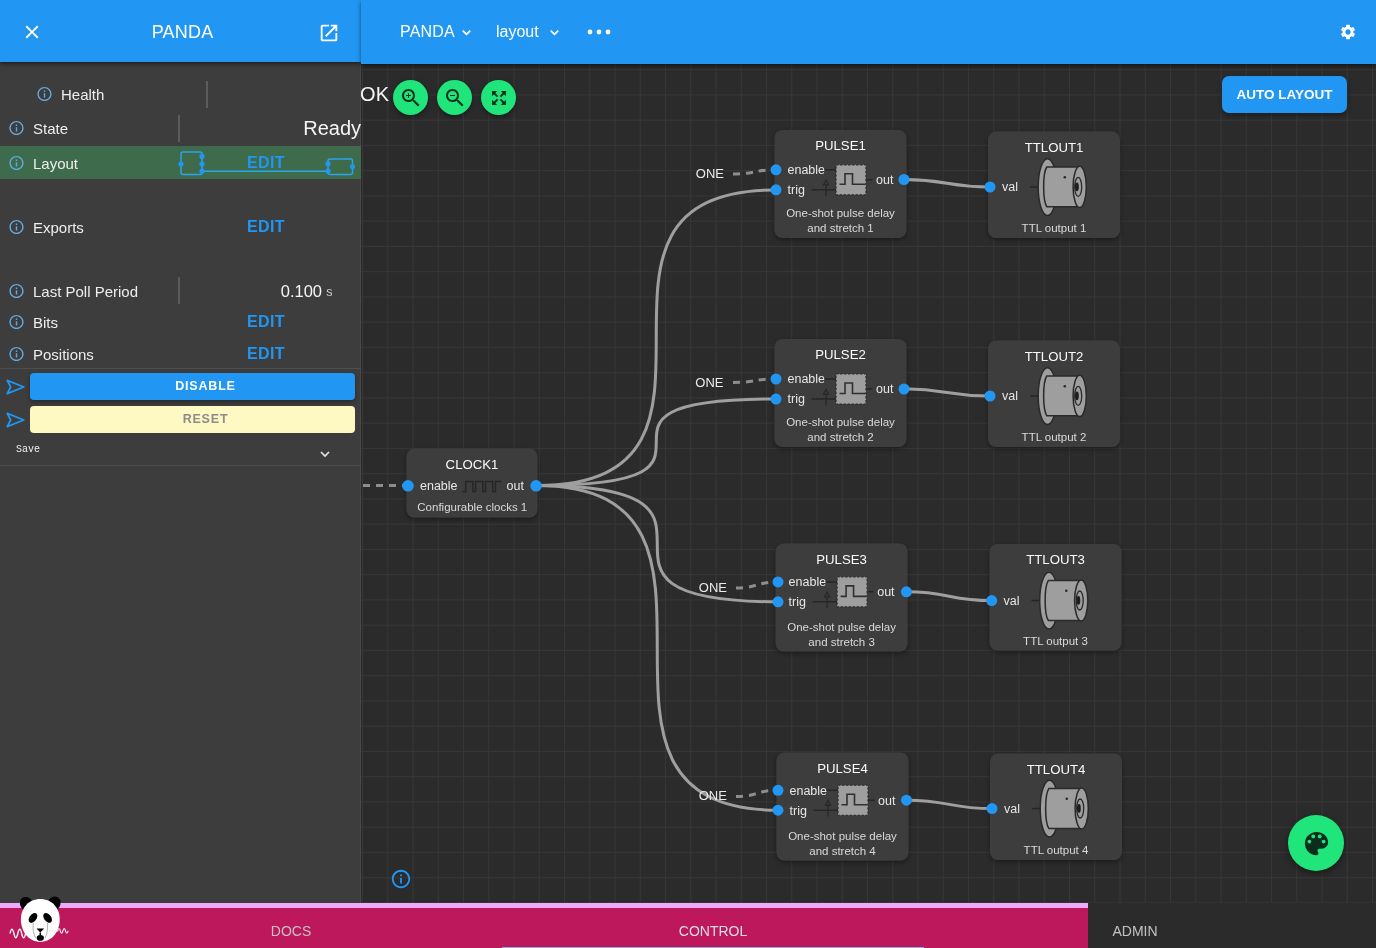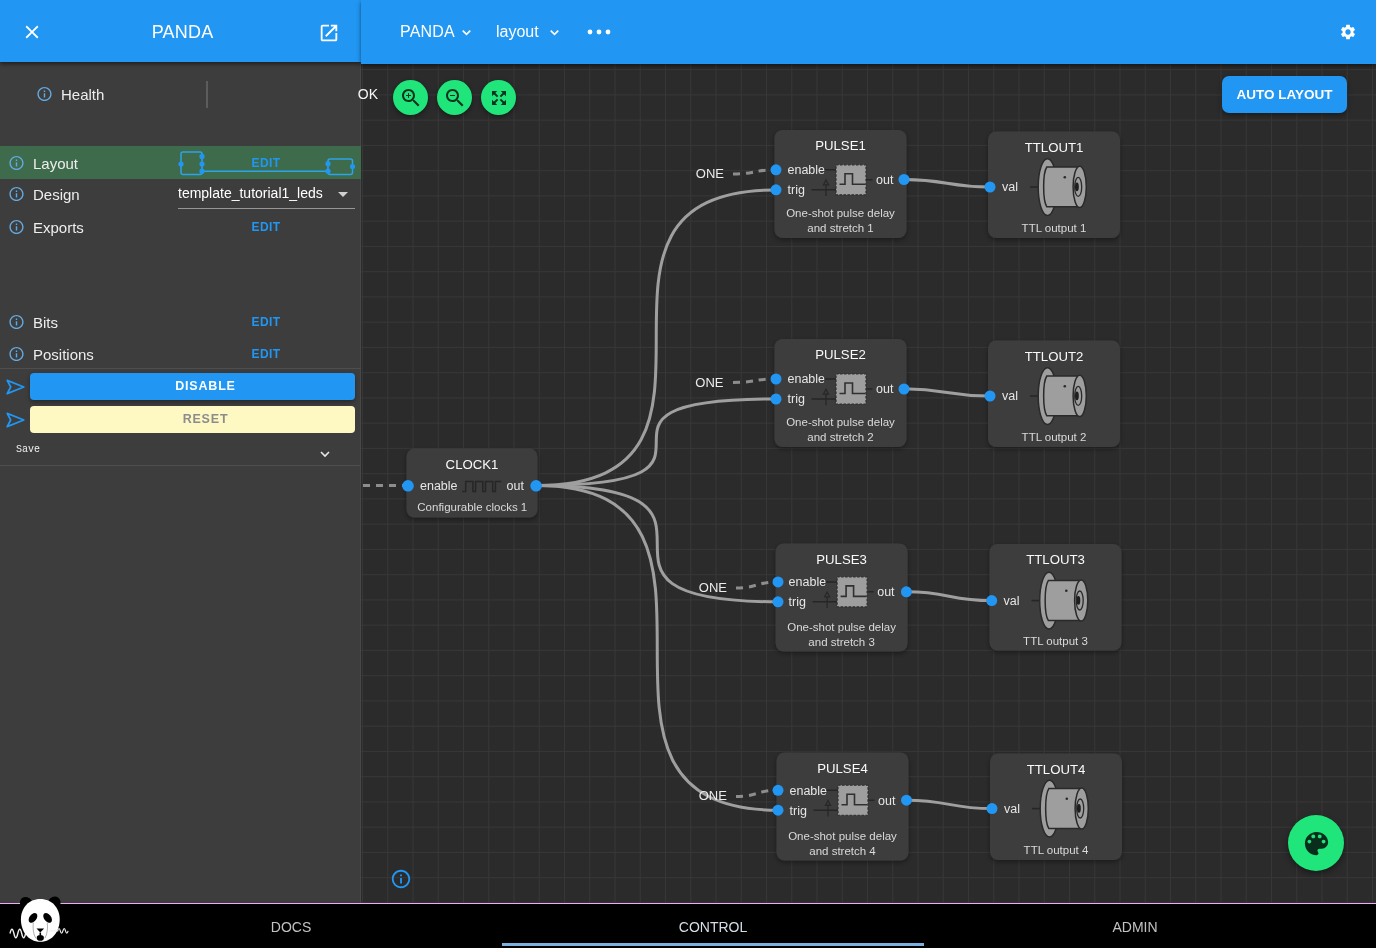--- a/index.html
+++ b/index.html
@@ -5,24 +5,24 @@
   * { margin:0; padding:0; box-sizing:border-box; }
   html,body { width:1376px; height:948px; overflow:hidden; background:#2b2b2b;
     font-family:"Liberation Sans", sans-serif; }
   #sidebar { position:absolute; left:0; top:0; width:361px; height:903px; background:#3d3d3d; z-index:4; border-right:1px solid #484848; }
   #sb-header { position:absolute; left:0; top:0; width:361px; height:62px; background:#2196f3;
     box-shadow:0 2px 4px rgba(0,0,0,0.5); }
   #sb-title { position:absolute; left:2px; top:21.5px; width:361px; text-align:center; color:#fff;
     font-size:18px; letter-spacing:.2px; }
   .row { position:absolute; left:0; width:361px; height:33px; }
   .rowlab { position:absolute; left:33px; top:50%; transform:translateY(-50%); color:#ededed; font-size:15px; }
-  .rowval { position:absolute; right:11px; top:50%; transform:translateY(-50%); color:#f5f5f5; font-size:14px; }
+  .rowval { position:absolute; right:0; top:50%; transform:translateY(-50%); color:#f5f5f5; font-size:20px; }
   .vsep { position:absolute; left:178px; top:3px; width:2px; height:27px; background:#5c5c5c; }
   .edit { position:absolute; left:180px; width:172px; top:50%; transform:translateY(-50%); text-align:center;
-    color:#2196f3; font-size:12px; font-weight:bold; letter-spacing:.4px; }
+    color:#2196f3; font-size:16px; font-weight:bold; letter-spacing:.4px; }
   .iicon { position:absolute; left:8px; top:50%; transform:translateY(-50%); width:17px; height:17px; }
   #greenrow { background:#3d6b4c; }
   .btnrow { position:absolute; left:30px; width:325px; height:27px; border-radius:4px; text-align:center;
     font-size:12.5px; font-weight:bold; letter-spacing:.8px; line-height:27px;padding-left:26px; }
   #hr1 { position:absolute; left:0; top:368px; width:361px; height:1px; background:#4e4e4e; }
   #hr2 { position:absolute; left:0; top:465px; width:361px; height:1px; background:#4e4e4e; }
   #topbar { position:absolute; left:361px; top:0; width:1015px; height:64px; background:#2196f3;
     box-shadow:0 2px 4px rgba(0,0,0,0.5); z-index:5; color:#fff; }
   #canvas { position:absolute; left:361px; top:64px; width:1015px; height:839px; overflow:hidden;
     background-color:#2b2b2b;
@@ -31,22 +31,22 @@
     background-size:25.25px 25.25px;
     background-position:1px 5.2px; }
   .zoombtn { position:absolute; width:35px; height:35px; border-radius:50%; background:#1fe57a;
     box-shadow:0 2px 5px rgba(0,0,0,0.4); z-index:6; }
   .zoombtn svg { position:absolute; left:5.5px; top:5.5px; }
   #autolayout { position:absolute; left:1222px; top:76px; width:125px; height:37px; background:#2196f3;
     border-radius:7px; color:#fff; font-size:13.5px; font-weight:bold; letter-spacing:0; text-align:center;
     line-height:37px; z-index:6; box-shadow:0 2px 5px rgba(0,0,0,0.4); }
   #fab { position:absolute; left:1288px; top:815px; width:56px; height:56px; border-radius:50%;
     background:#1fe57a; z-index:6; box-shadow:0 3px 6px rgba(0,0,0,0.4); }
-  #bottombar { position:absolute; left:0; top:903px; width:1376px; height:45px; background:#000000;
-    border-top:1px solid #f0abfc; z-index:7; }
+  #bottombar { position:absolute; left:0; top:903px; width:1088px; height:45px; background:#be185d;
+    border-top:5px solid #f0abfc; z-index:7; }
   .tab { position:absolute; top:14.5px; width:200px; text-align:center; font-size:14px;
     letter-spacing:0; color:#c2c2c2; }
   #tabind { position:absolute; left:502px; top:39px; width:422px; height:2.5px; background:#7ab1e0; }
   #logo { position:absolute; left:4px; top:890px; z-index:8; }
 </style>
 </head>
 <body>
 <div id="sidebar">
   <div id="sb-header">
       <svg style="position:absolute;left:21px;top:21px;" width="22" height="22" viewBox="0 0 24 24">
@@ -57,20 +57,28 @@
         <path fill="#fff" d="M19 19H5V5h7V3H5c-1.11 0-2 .9-2 2v14c0 1.1.89 2 2 2h14c1.1 0 2-.9 2-2v-7h-2v7zM14 3v2h3.59l-9.83 9.83 1.41 1.41L19 6.41V10h2V3h-7z"></path>
       </svg>
     </div>
 <div class="row" style="top:77.9px;margin-left:28px;">
       <svg class="iicon" viewBox="0 0 24 24">
         <path fill="#64a9e0" d="M11 7h2v2h-2zm0 4h2v6h-2zm1-9C6.48 2 2 6.48 2 12s4.48 10 10 10 10-4.48 10-10S17.52 2 12 2zm0 18c-4.41 0-8-3.59-8-8s3.59-8 8-8 8 3.59 8 8-3.59 8-8 8z"></path>
       </svg>
       <div class="rowlab">Health</div>
       <div class="vsep"></div>
       <div class="rowval">OK</div>
+    </div>
+<div class="row" style="top:111.5px;">
+      <svg class="iicon" viewBox="0 0 24 24">
+        <path fill="#64a9e0" d="M11 7h2v2h-2zm0 4h2v6h-2zm1-9C6.48 2 2 6.48 2 12s4.48 10 10 10 10-4.48 10-10S17.52 2 12 2zm0 18c-4.41 0-8-3.59-8-8s3.59-8 8-8 8 3.59 8 8-3.59 8-8 8z"></path>
+      </svg>
+      <div class="rowlab">State</div>
+      <div class="vsep"></div>
+      <div class="rowval">Ready</div>
     </div>
 <div class="row" id="greenrow" style="top:146.2px;">
       <svg class="iicon" viewBox="0 0 24 24">
         <path fill="#64a9e0" d="M11 7h2v2h-2zm0 4h2v6h-2zm1-9C6.48 2 2 6.48 2 12s4.48 10 10 10 10-4.48 10-10S17.52 2 12 2zm0 18c-4.41 0-8-3.59-8-8s3.59-8 8-8 8 3.59 8 8-3.59 8-8 8z"></path>
       </svg>
       <div class="rowlab">Layout</div>
       <svg style="position:absolute;left:178px;top:2px;" width="178" height="29" viewBox="0 0 178 29">
         <g fill="none" stroke="#2fa3e8" stroke-width="1.5">
           <rect x="3" y="4" width="21" height="22.4" rx="2"></rect>
           <rect x="150" y="11" width="24.5" height="15.5" rx="2"></rect>
@@ -81,36 +89,35 @@
           <circle cx="24" cy="16" r="2.6"></circle>
           <circle cx="24" cy="23.2" r="2.6"></circle>
           <circle cx="3" cy="16" r="2.6"></circle>
           <circle cx="150" cy="15.7" r="2.6"></circle>
           <circle cx="150" cy="23.2" r="2.6"></circle>
           <circle cx="174.5" cy="18.6" r="2.6"></circle>
         </g>
       </svg>
       <div class="edit">EDIT</div>
     </div>
-<div class="row" style="top:177.8px;">
-      <svg class="iicon" viewBox="0 0 24 24">
-        <path fill="#64a9e0" d="M11 7h2v2h-2zm0 4h2v6h-2zm1-9C6.48 2 2 6.48 2 12s4.48 10 10 10 10-4.48 10-10S17.52 2 12 2zm0 18c-4.41 0-8-3.59-8-8s3.59-8 8-8 8 3.59 8 8-3.59 8-8 8z"></path>
-      </svg>
-      <div class="rowlab">Design</div>
-      <div style="position:absolute;left:178px;top:1px;width:177px;height:30px;border-bottom:1px solid #969696;">
-        <div style="position:absolute;left:0;top:50%;transform:translateY(-50%);color:#fff;font-size:14px;">template_tutorial1_leds</div>
-        <div style="position:absolute;right:7px;top:13px;width:0;height:0;border-left:5px solid transparent;border-right:5px solid transparent;border-top:5px solid #d0d0d0;"></div>
-      </div>
-    </div>
 <div class="row" style="top:210.3px;">
       <svg class="iicon" viewBox="0 0 24 24">
         <path fill="#64a9e0" d="M11 7h2v2h-2zm0 4h2v6h-2zm1-9C6.48 2 2 6.48 2 12s4.48 10 10 10 10-4.48 10-10S17.52 2 12 2zm0 18c-4.41 0-8-3.59-8-8s3.59-8 8-8 8 3.59 8 8-3.59 8-8 8z"></path>
       </svg>
       <div class="rowlab">Exports</div>
       <div class="edit">EDIT</div>
+    </div>
+<div class="row" style="top:274.3px;">
+      <svg class="iicon" viewBox="0 0 24 24">
+        <path fill="#64a9e0" d="M11 7h2v2h-2zm0 4h2v6h-2zm1-9C6.48 2 2 6.48 2 12s4.48 10 10 10 10-4.48 10-10S17.52 2 12 2zm0 18c-4.41 0-8-3.59-8-8s3.59-8 8-8 8 3.59 8 8-3.59 8-8 8z"></path>
+      </svg>
+      <div class="rowlab">Last Poll Period</div>
+      <div class="vsep"></div>
+      <div class="rowval" style="right:39px;font-size:16.5px;">0.100</div>
+      <div style="position:absolute;right:28.5px;top:50%;transform:translateY(-44%);color:#cfcfcf;font-size:12.5px;">s</div>
     </div>
 <div class="row" style="top:305.8px;text-decoration:underline;">
       <svg class="iicon" viewBox="0 0 24 24">
         <path fill="#64a9e0" d="M11 7h2v2h-2zm0 4h2v6h-2zm1-9C6.48 2 2 6.48 2 12s4.48 10 10 10 10-4.48 10-10S17.52 2 12 2zm0 18c-4.41 0-8-3.59-8-8s3.59-8 8-8 8 3.59 8 8-3.59 8-8 8z"></path>
       </svg>
       <div class="rowlab">Bits</div>
       <div class="edit">EDIT</div>
     </div>
 <div class="row" style="top:337.3px;">
       <svg class="iicon" viewBox="0 0 24 24">

